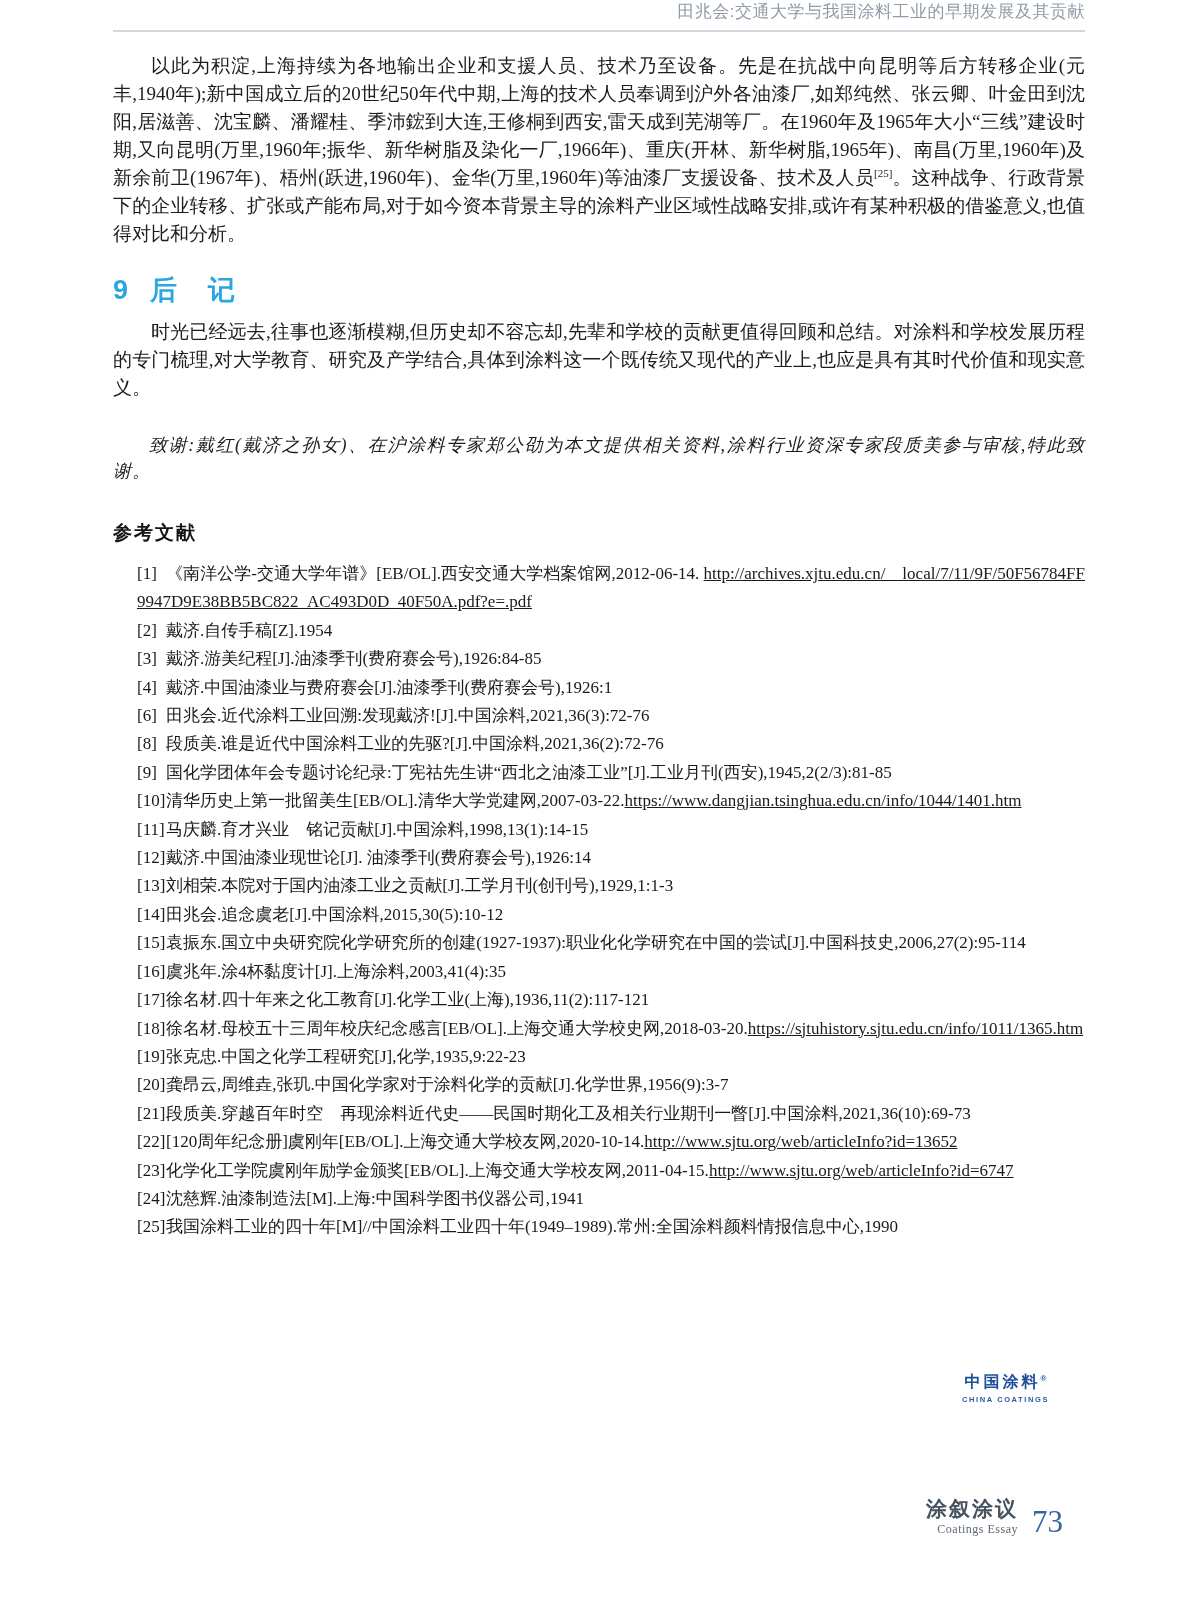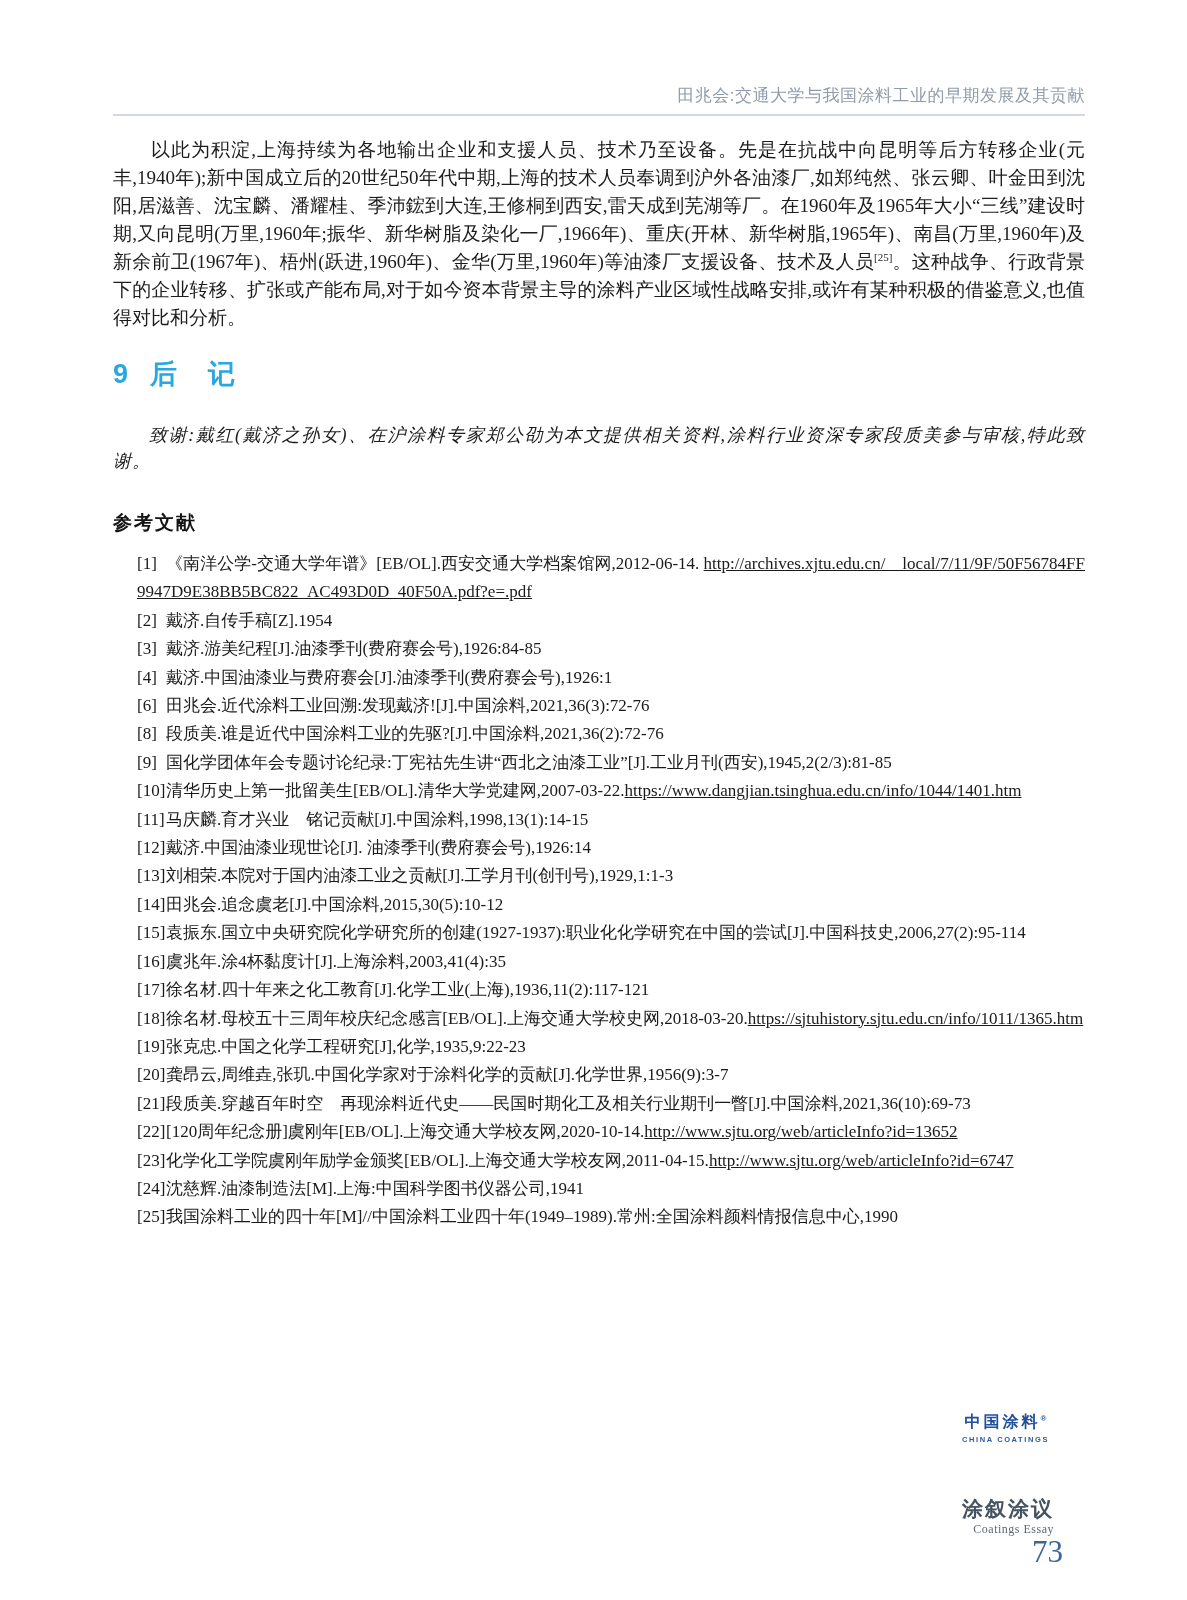--- a/index.html
+++ b/index.html
@@ -5,21 +5,21 @@
   html,body { margin:0; padding:0; }
   body {
     width:1187px; height:1600px; background:#ffffff; position:relative;
     font-family:"Liberation Serif","DejaVu Serif",serif; color:#1c1c1c;
     -webkit-font-smoothing:antialiased;
   }
   .page { position:absolute; inset:0; overflow:hidden; }
   .content { margin-left:113px; margin-right:102px; }
 
   .running-title {
-    padding-top:84px; text-align:right;
+    text-align:right;
     font-family:"Liberation Sans","DejaVu Sans",sans-serif;
     font-size:17px; color:#909ca9; letter-spacing:0.5px;
   }
   .header-rule { border-bottom:2px solid #d3d8dc; margin-top:7px; }
 
   .body-para {
     font-size:19px; line-height:28px; text-align:justify; text-indent:2em; margin:0;
   }
   .p1 { margin-top:20px; }
   sup.cite { font-size:11px; line-height:0; vertical-align:super; }
@@ -47,28 +47,28 @@
 
   .refs {
     list-style:none; margin:14px 0 0 24px; padding:0;
     font-size:17px; line-height:28.4px; color:#1a1a1a;
   }
   .ref-item { text-align:justify; }
   .ref-num { display:inline-block; min-width:29px; }
   .ref-link { color:inherit; text-decoration:underline; word-break:break-all; cursor:pointer; }
 
   .logo {
-    position:absolute; top:1412px; right:138px; text-align:center;
+    position:absolute; top:1372px; right:138px; text-align:center;
     color:#20509c; font-family:"Liberation Sans","DejaVu Sans",sans-serif;
   }
   .logo-zh { font-size:16px; font-weight:bold; letter-spacing:3px; white-space:nowrap; }
   .logo-reg { font-size:8px; vertical-align:super; letter-spacing:0; }
   .logo-en { font-size:7.5px; font-weight:bold; letter-spacing:1.6px; margin-top:2px; color:#2b5aa5; }
 
-  .page-tag { position:absolute; top:1496px; right:124px; display:flex; align-items:flex-start;flex-direction:column; }
+  .page-tag { position:absolute; top:1496px; right:124px; display:flex; align-items:flex-start; }
   .tag-text { text-align:right; padding-right:9px; }
   .tag-zh {
     font-family:"Liberation Sans","DejaVu Sans",sans-serif;
     font-size:21px; font-weight:bold; color:#45525f; letter-spacing:2px; line-height:26px;
   }
   .tag-en { font-size:12px; color:#5b6873; line-height:15px; letter-spacing:0.5px; }
   .tag-bar { width:3px; background:#2f4f7d; }
   .tag-page {
     font-size:31px; color:#3a659b; padding-left:2px; align-self:flex-end; line-height:30px;
   }
@@ -79,20 +79,21 @@
 <div class="page">
   <div class="content">
 
     <div class="running-title">田兆会:交通大学与我国涂料工业的早期发展及其贡献</div>
     <div class="header-rule"></div>
 
     <p class="body-para p1"><span>以此为积淀,上海持续为各地输出企业和支援人员、技术乃至设备。先是在抗战中向昆明等后方转移企业(元丰,1940年);新中国成立后的20世纪50年代中期,上海的技术人员奉调到沪外各油漆厂,如郑纯然、张云卿、叶金田到沈阳,居滋善、沈宝麟、潘耀桂、季沛鋐到大连,王修桐到西安,雷天成到芜湖等厂。在1960年及1965年大小“三线”建设时期,又向昆明(万里,1960年;振华、新华树脂及染化一厂,1966年)、重庆(开林、新华树脂,1965年)、南昌(万里,1960年)及新余前卫(1967年)、梧州(跃进,1960年)、金华(万里,1960年)等油漆厂支援设备、技术及人员</span><sup class="cite">[25]</sup><span>。这种战争、行政背景下的企业转移、扩张或产能布局,对于如今资本背景主导的涂料产业区域性战略安排,或许有某种积极的借鉴意义,也值得对比和分析。</span></p>
 
     <h2 class="section-heading"><span class="sec-num">9</span><span class="sec-title">后　记</span></h2>
 
+    <p class="body-para p2">时光已经远去,往事也逐渐模糊,但历史却不容忘却,先辈和学校的贡献更值得回顾和总结。对涂料和学校发展历程的专门梳理,对大学教育、研究及产学结合,具体到涂料这一个既传统又现代的产业上,也应是具有其时代价值和现实意义。</p>
 
     <p class="acknowledgment">致谢:戴红(戴济之孙女)、在沪涂料专家郑公劭为本文提供相关资料,涂料行业资深专家段质美参与审核,特此致谢。</p>
 
     <h3 class="refs-heading">参考文献</h3>
 
     <ol class="refs" id="refs-list">
         <li class="ref-item"><span class="ref-num">[1]</span><span class="ref-text">《南洋公学-交通大学年谱》[EB/OL].西安交通大学档案馆网,2012-06-14. <a class="ref-link">http://archives.xjtu.edu.cn/__local/7/11/9F/50F56784FF9947D9E38BB5BC822_AC493D0D_40F50A.pdf?e=.pdf</a></span></li>
         <li class="ref-item"><span class="ref-num">[2]</span><span class="ref-text">戴济.自传手稿[Z].1954</span></li>
         <li class="ref-item"><span class="ref-num">[3]</span><span class="ref-text">戴济.游美纪程[J].油漆季刊(费府赛会号),1926:84-85</span></li>
         <li class="ref-item"><span class="ref-num">[4]</span><span class="ref-text">戴济.中国油漆业与费府赛会[J].油漆季刊(费府赛会号),1926:1</span></li>

